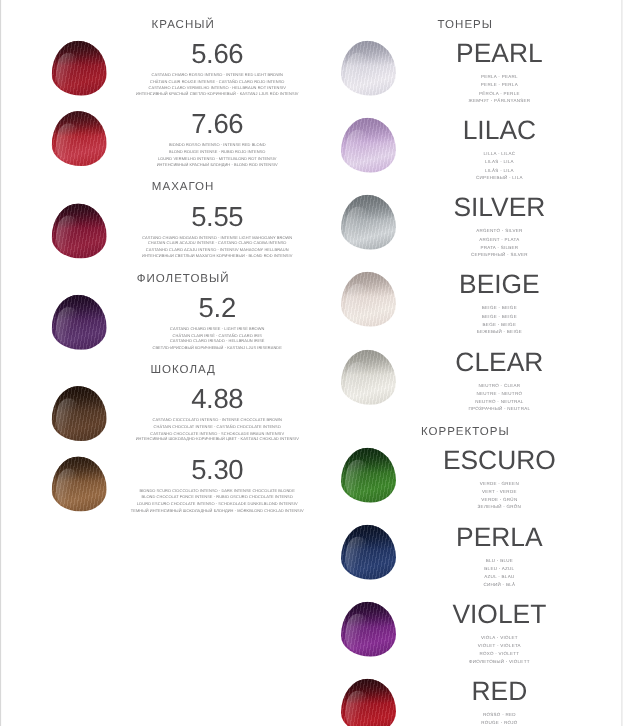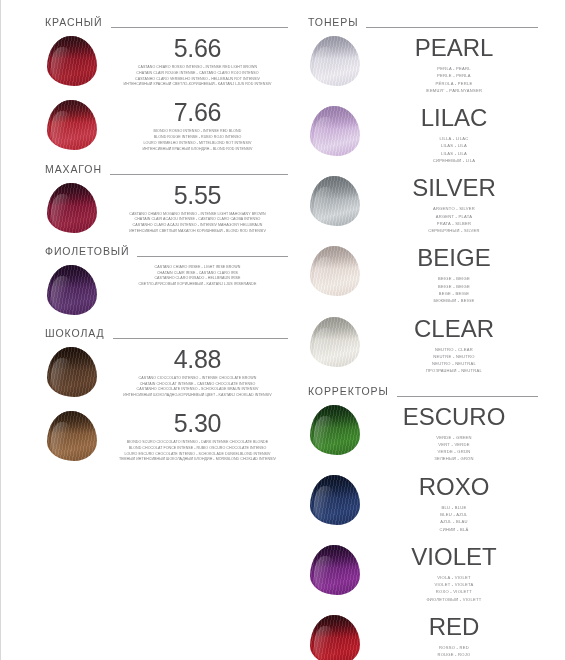--- a/index.html
+++ b/index.html
@@ -44,23 +44,24 @@
     padding-left: 12px;
     padding-right: 27px;
   }
 
   
   .section {
     margin-bottom: 2px;
   }
   .section-head {
     display: flex;
-    align-items: flex-end;
+    align-items: center;
     margin-bottom: 6px;
     margin-top: 6px;
+    flex-direction: column;
   }
   .section-title {
     font-size: 10.5px;
     letter-spacing: 0.9px;
     color: #58585a;
     white-space: nowrap;
     font-weight: 400;
   }
   .section-rule {
     flex: 1 1 auto;
@@ -245,20 +246,21 @@
           <div class="entry">
             <div class="swatch-wrap">
               <div class="lock">
                 <div class="base" style="background: linear-gradient(165deg, rgb(30, 10, 36) 0%, rgb(74, 34, 89) 42%, rgb(93, 52, 112) 72%, rgb(74, 34, 89) 100%);"></div>
                 <div class="root" style="background: linear-gradient(rgb(30, 10, 36) 0%, rgba(0, 0, 0, 0) 100%);"></div>
                 <div class="strands"></div>
                 <div class="sheen"></div>
               </div>
             </div>
             <div class="entry-body">
+              <div class="entry-code">5.2</div>
               <div class="desc">
                 <div>CASTANO CHIARO IRISEE - LIGHT IRISÉ BROWN</div>
                 <div>CHÂTAIN CLAIR IRISÉ - CASTAÑO CLARO IRIS</div>
                 <div>CASTANHO CLARO IRISADO - HELLBRAUN IRISÉ</div>
                 <div>СВЕТЛО-ИРИСОВЫЙ КОРИЧНЕВЫЙ - KASTANJ LJUS IRISERANDE</div>
               </div>
             </div>
           </div>
         </div>
         <div class="section">
@@ -435,21 +437,21 @@
           <div class="entry">
             <div class="swatch-wrap">
               <div class="lock">
                 <div class="base" style="background: linear-gradient(165deg, rgb(10, 18, 38) 0%, rgb(29, 47, 92) 42%, rgb(42, 64, 117) 72%, rgb(29, 47, 92) 100%);"></div>
                 <div class="root" style="background: linear-gradient(rgb(10, 18, 38) 0%, rgba(0, 0, 0, 0) 100%);"></div>
                 <div class="strands"></div>
                 <div class="sheen"></div>
               </div>
             </div>
             <div class="entry-body">
-              <div class="entry-code">ROXO</div>
+              <div class="entry-code">PERLA</div>
               <div class="desc">
                 <div>BLU - BLUE</div>
                 <div>BLEU - AZUL</div>
                 <div>AZUL - BLAU</div>
                 <div>СИНИЙ - BLÅ</div>
               </div>
             </div>
           </div>
           <div class="entry">
             <div class="swatch-wrap">

